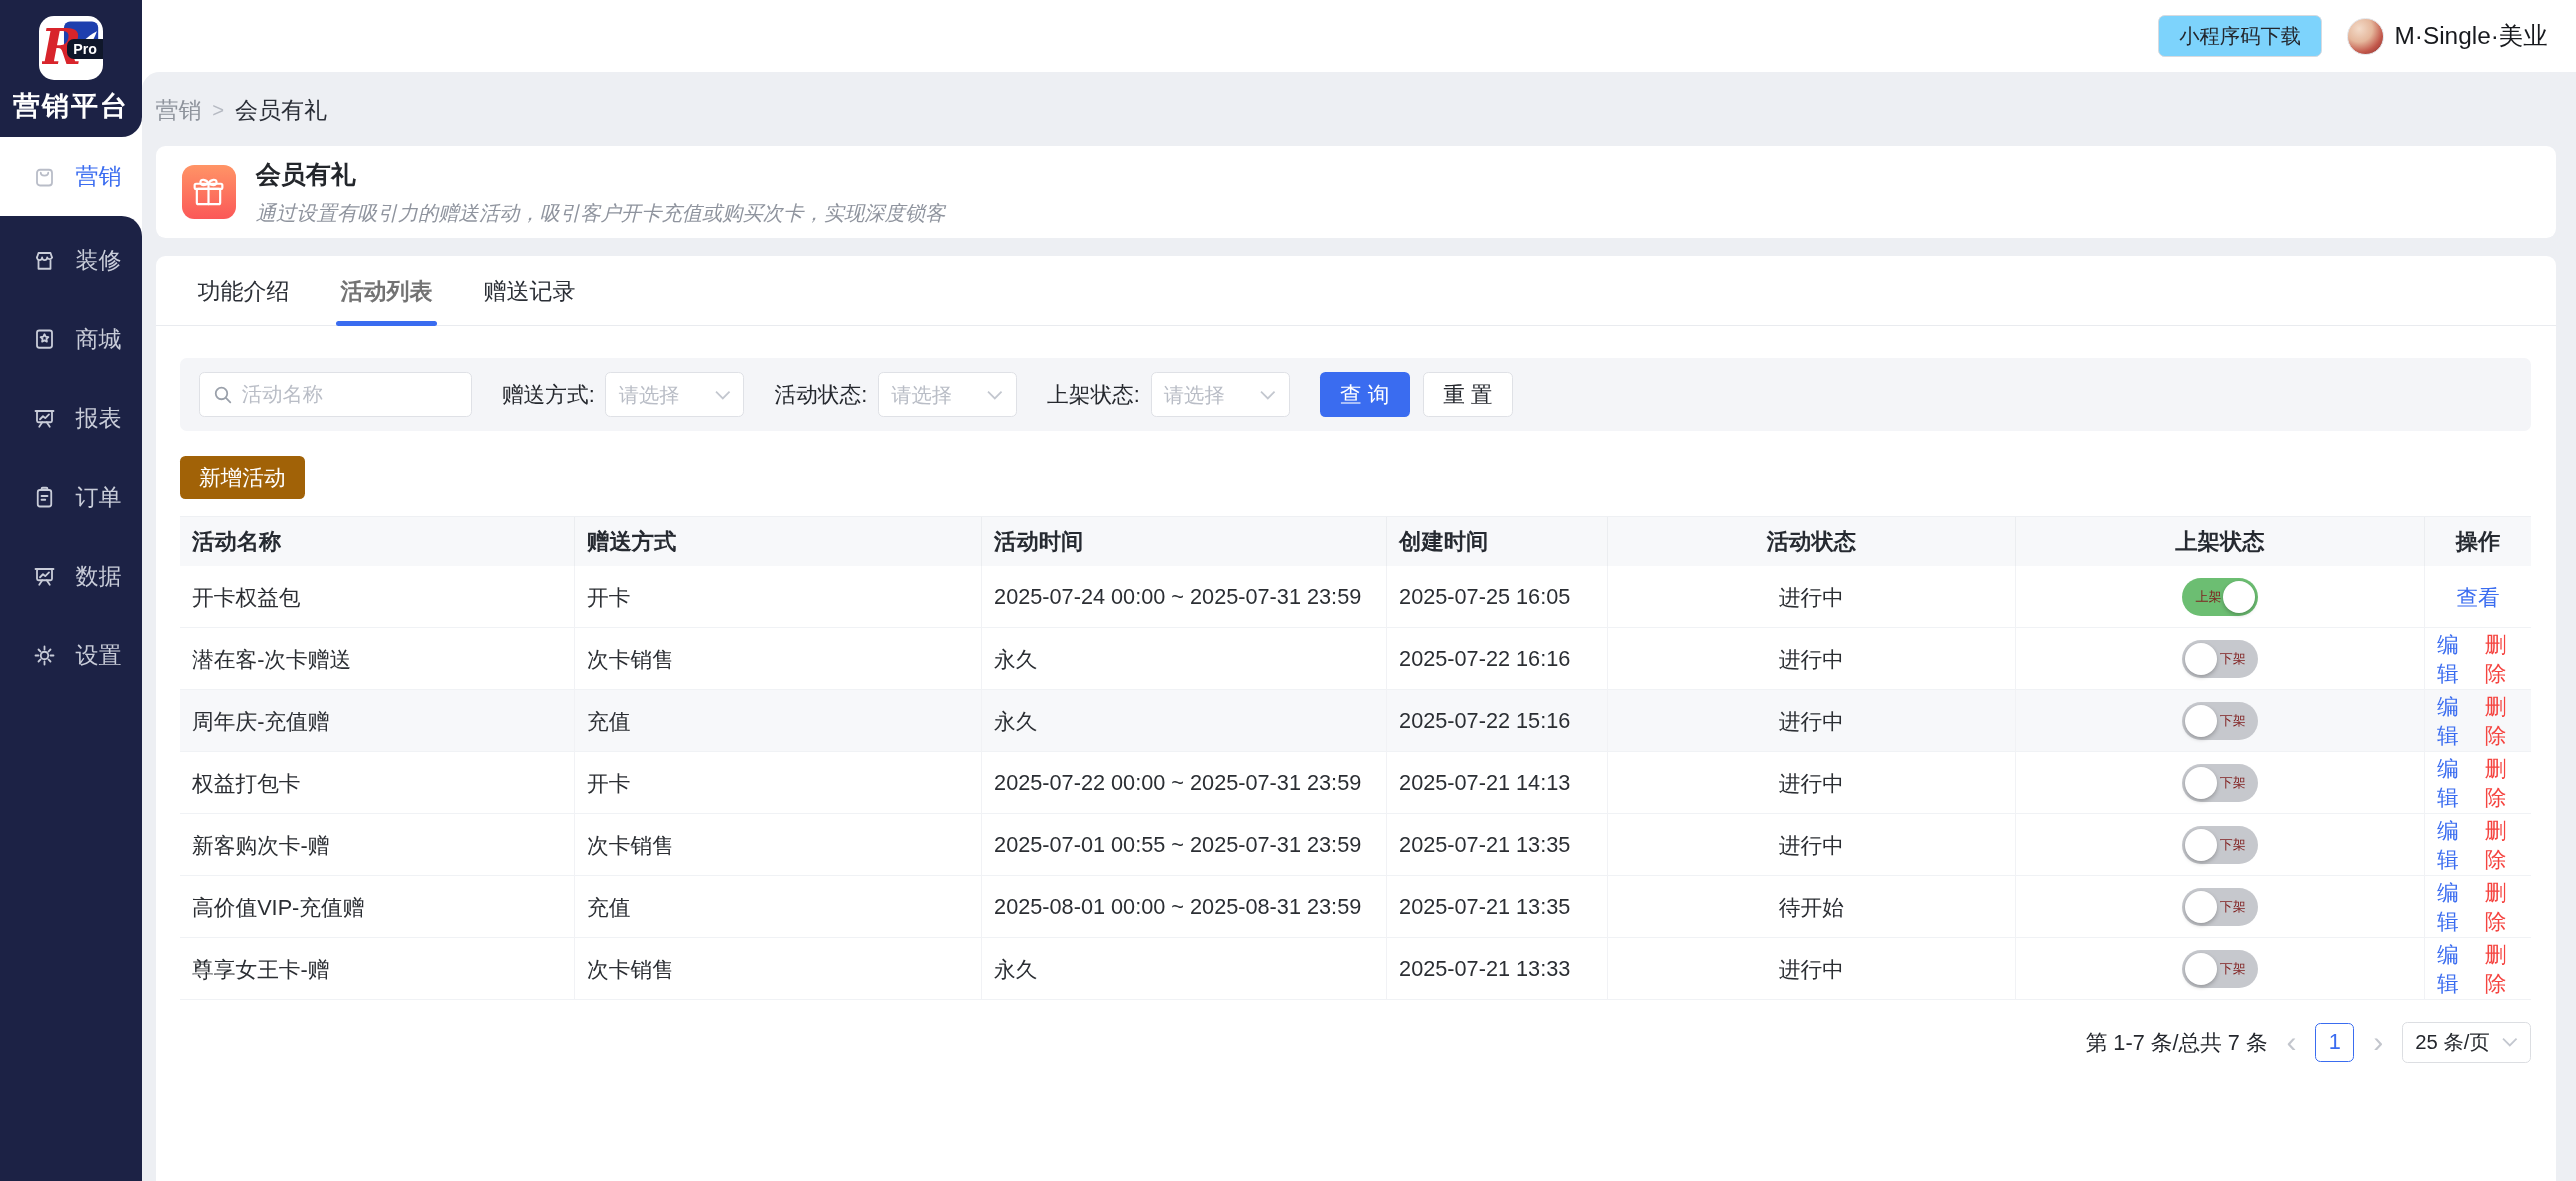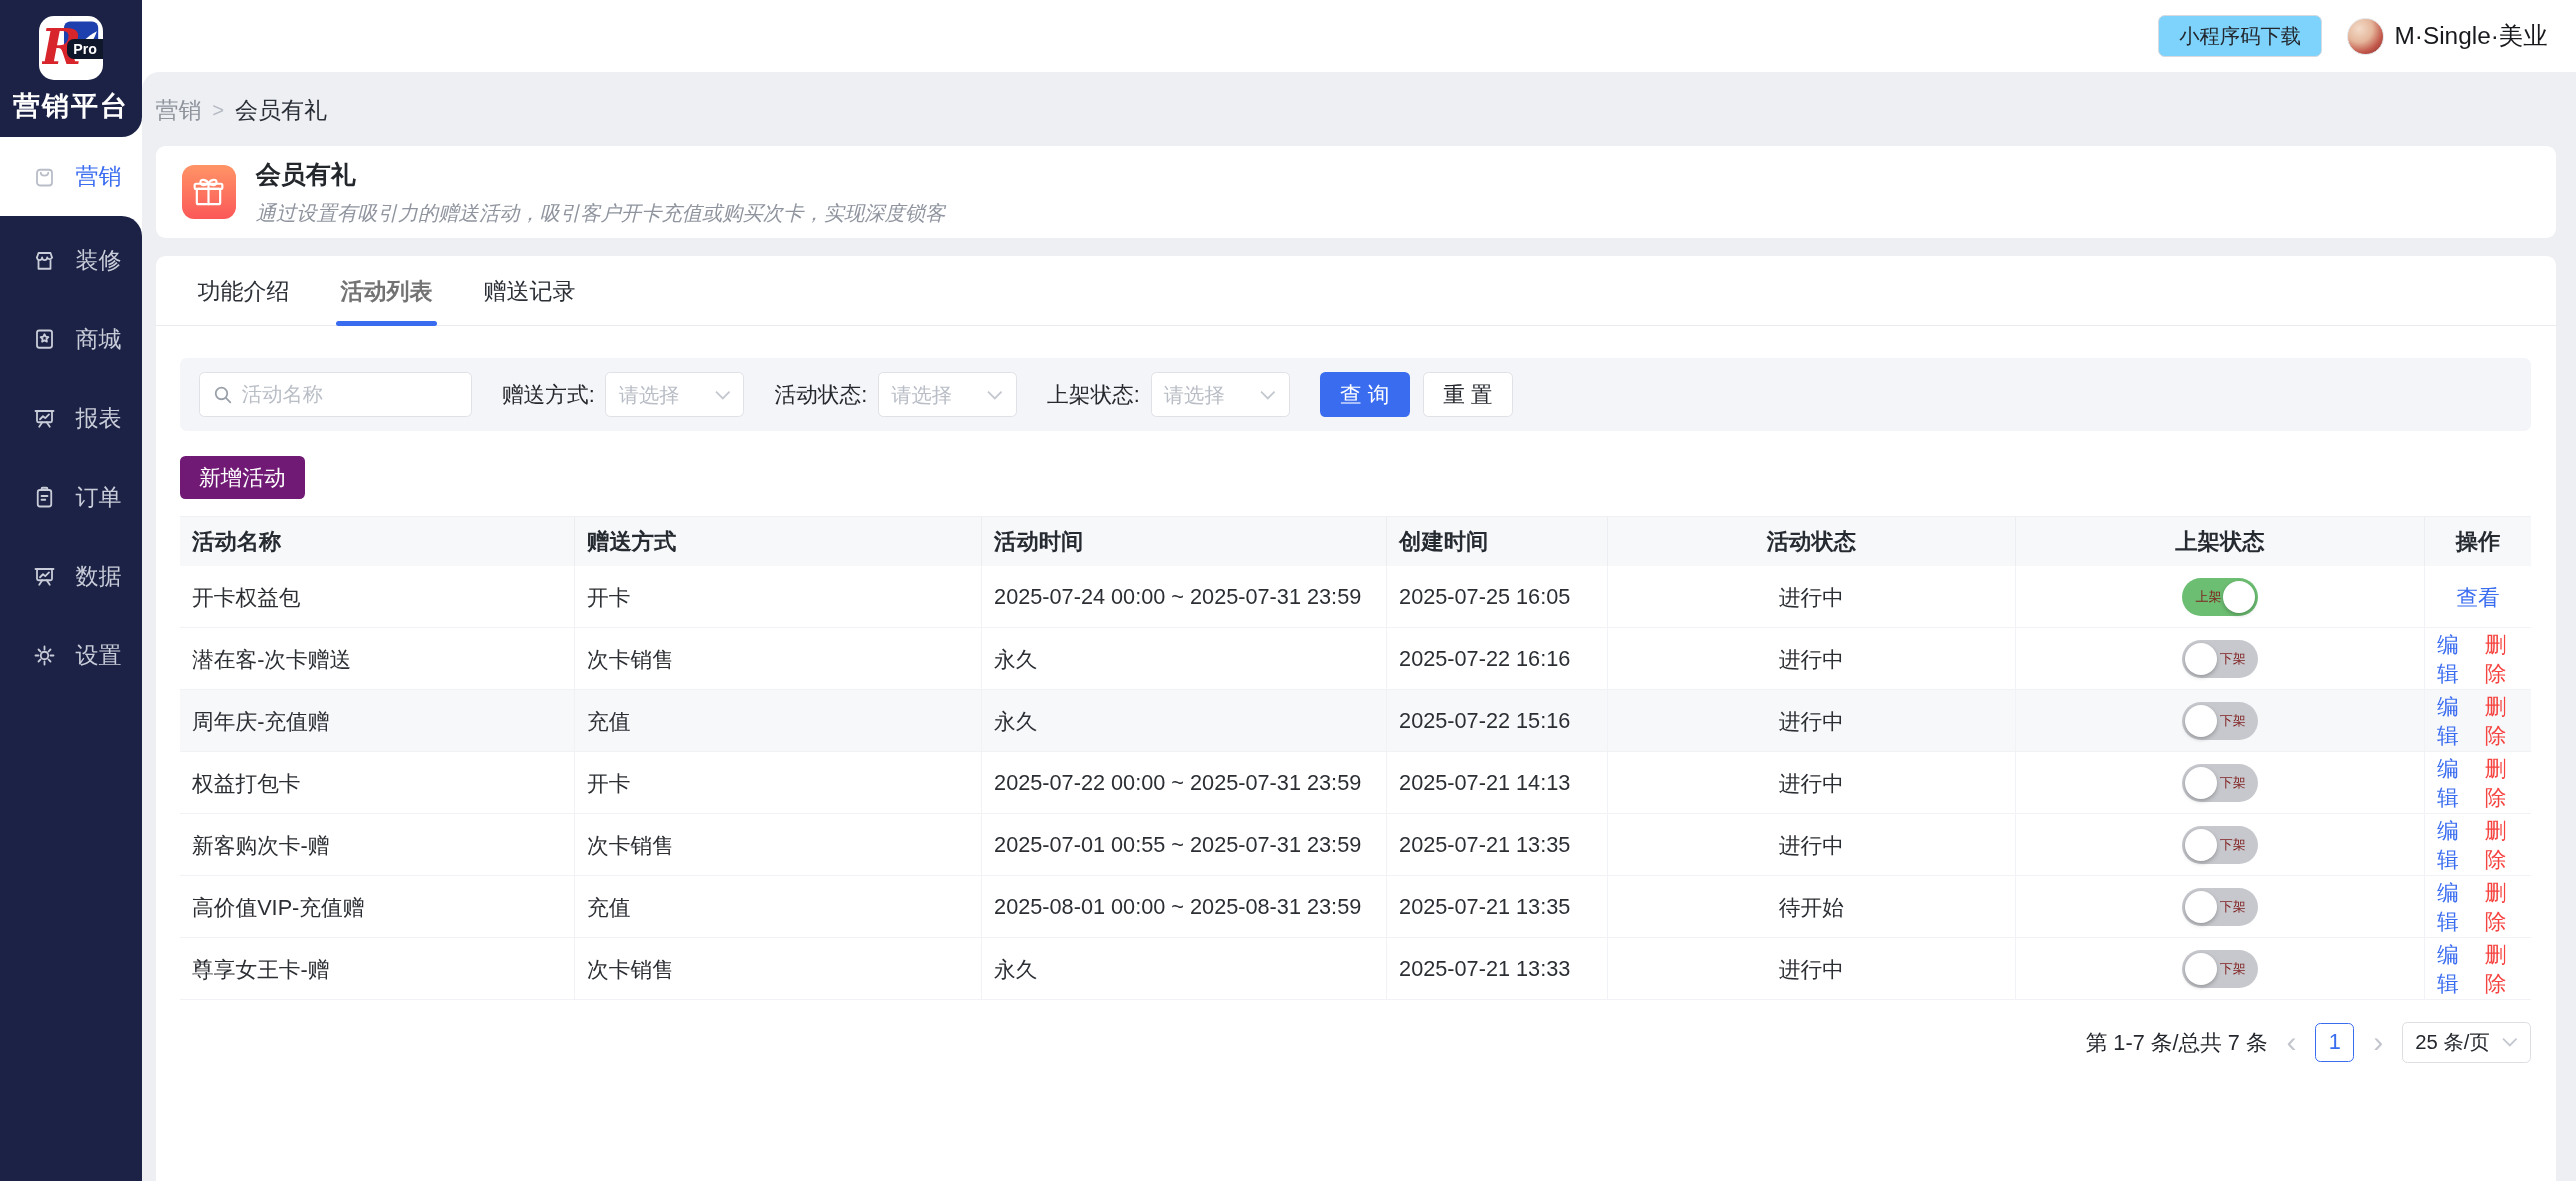--- a/index.html
+++ b/index.html
@@ -52,21 +52,21 @@
   .search-box input { border:none; outline:none; font-size:20.3px; color:#2b2e33; width:100%; background:transparent; font-family:inherit; }
   .search-box input::placeholder { color:#b9bdc6; }
   .fgroup { display:flex; align-items:center; gap:10.8px; margin-left:30px; }
   .flabel { font-size:21.7px; color:#25282e; }
   .fselect { width:139px; height:45px; background:#fff; border:1.4px solid #dfe1e6; border-radius:5.4px; display:flex; align-items:center; justify-content:space-between; padding:0 12.2px; cursor:pointer; }
   .fselect .ph { font-size:20.3px; color:#b9bdc6; }
   .chev { width:17.6px; height:12.2px; }
   .btn-primary { height:45px; padding:0 20.3px; background:#3a6cf0; color:#fff; font-size:21.7px; border:none; border-radius:5.4px; display:flex; align-items:center; margin-left:30px; cursor:pointer; font-family:inherit; }
   .btn-plain { height:45px; padding:0 19px; background:#fff; border:1.4px solid #dfe1e6; color:#23262c; font-size:21.7px; border-radius:5.4px; display:flex; align-items:center; margin-left:13.5px; cursor:pointer; font-family:inherit; }
 
-  .add-btn { margin:24.4px 0 0 24.4px; height:43px; padding:0 19px; background:#701a75; color:#fff; font-size:21.7px; border:none; border-radius:5.4px; display:inline-flex; align-items:center; cursor:pointer; font-family:inherit; }
+  .add-btn { margin:24.4px 0 0 24.4px; height:43px; padding:0 19px; background:#a16207; color:#fff; font-size:21.7px; border:none; border-radius:5.4px; display:inline-flex; align-items:center; cursor:pointer; font-family:inherit; }
 
   .table { margin:17.6px 24.4px 0; }
   .trow { display:grid; grid-template-columns:395px 407px 405px 221px 408px 409px 1fr; align-items:center; }
   .thead { background:#f7f8fa; height:50px; border-top:1.4px solid #eef0f3; }
   .th { font-size:22.3px; font-weight:600; color:#262a31; padding:0 12.2px; height:50px; display:flex; align-items:center; border-right:1.4px solid #ebedf0; }
   .th:last-child { border-right:none; }
   .th.center, .td.center { justify-content:center; }
   .tbody-row { height:62px; border-bottom:1.4px solid #f0f2f5; background:#fff; }
   .tbody-row.alt { background:#f7f8fa; }
   .td { font-size:21.7px; color:#2b2e33; padding:0 12.2px; height:62px; display:flex; align-items:center; border-right:1.4px solid #f1f2f5; }

